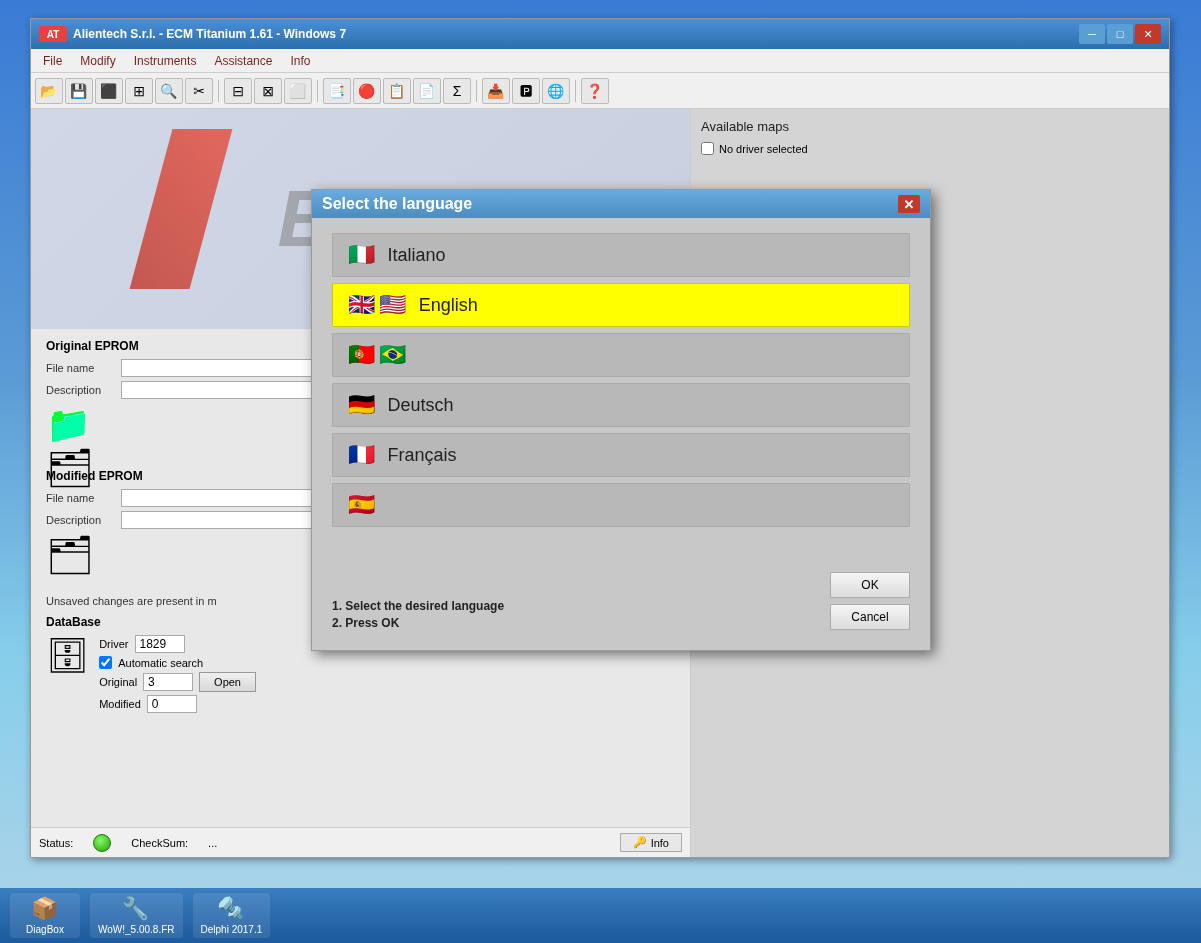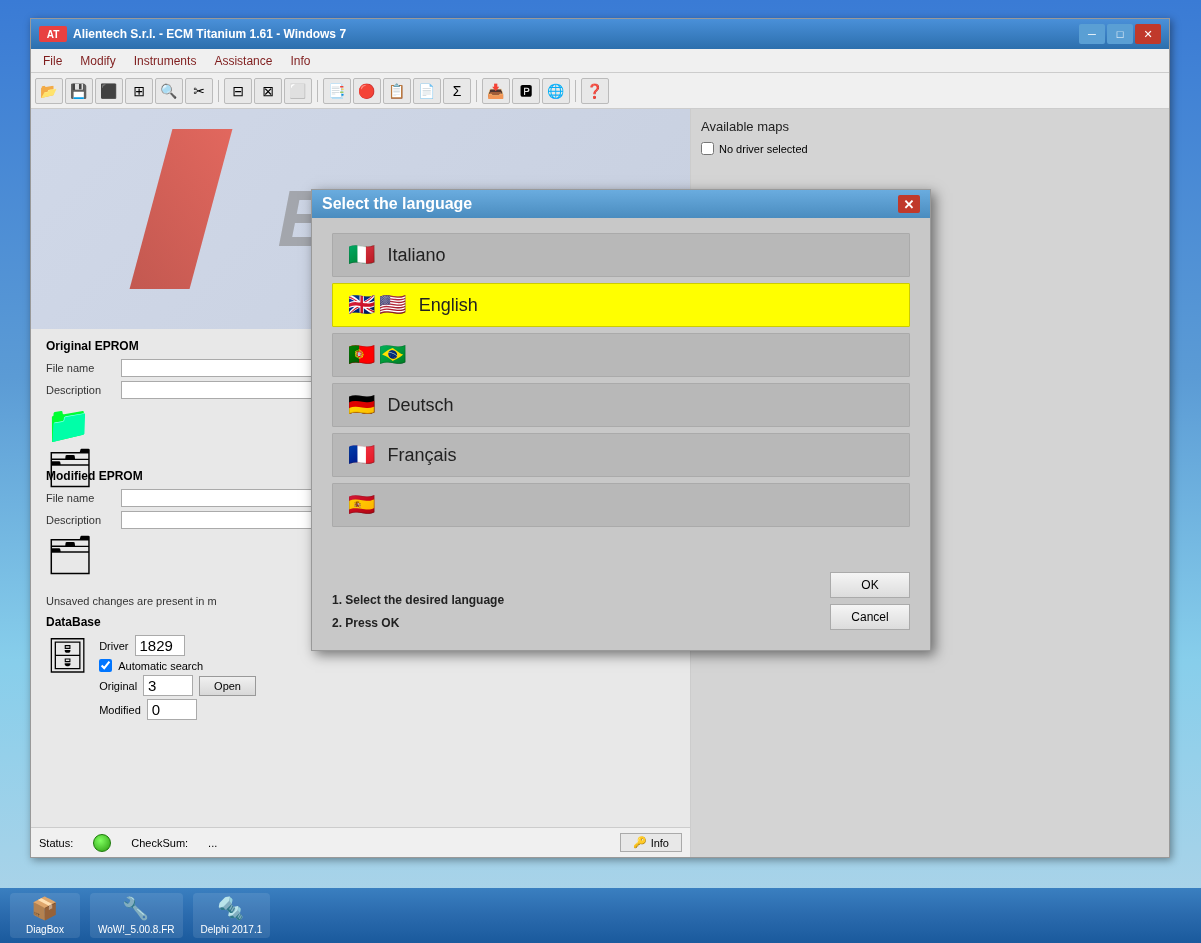--- a/index.html
+++ b/index.html
@@ -283,21 +283,21 @@
       display: flex;
       align-items: center;
       gap: 6px;
       margin-bottom: 3px;
     }
     .db-value-box {
       background: white;
       border: 1px solid #aaa;
       padding: 1px 4px;
       min-width: 50px;
-      font-size: 15px;
+      font-size: 12px;
     }
     .open-btn {
       padding: 3px 14px;
       background: linear-gradient(180deg, #f0f0f0, #d8d8d8);
       border: 1px solid #999;
       cursor: pointer;
       font-size: 11px;
     }
     .modal-dialog {
       position: absolute;
@@ -373,21 +373,21 @@
     }
     .lang-name {
       flex: 1;
       font-size: 18px;
     }
 
     
     .modal-instructions {
       display: flex;
       flex-direction: column;
-      gap: 9px;
+      gap: 3px;
       font-size: 12px;
       font-weight: bold;
       color: #222;
       margin-top: 5px;
       justify-content: space-between;
     }
     .modal-btn {
       padding: 5px 20px;
       background: linear-gradient(180deg, #f5f5f5, #dcdcdc);
       border: 1px solid #aaa;

